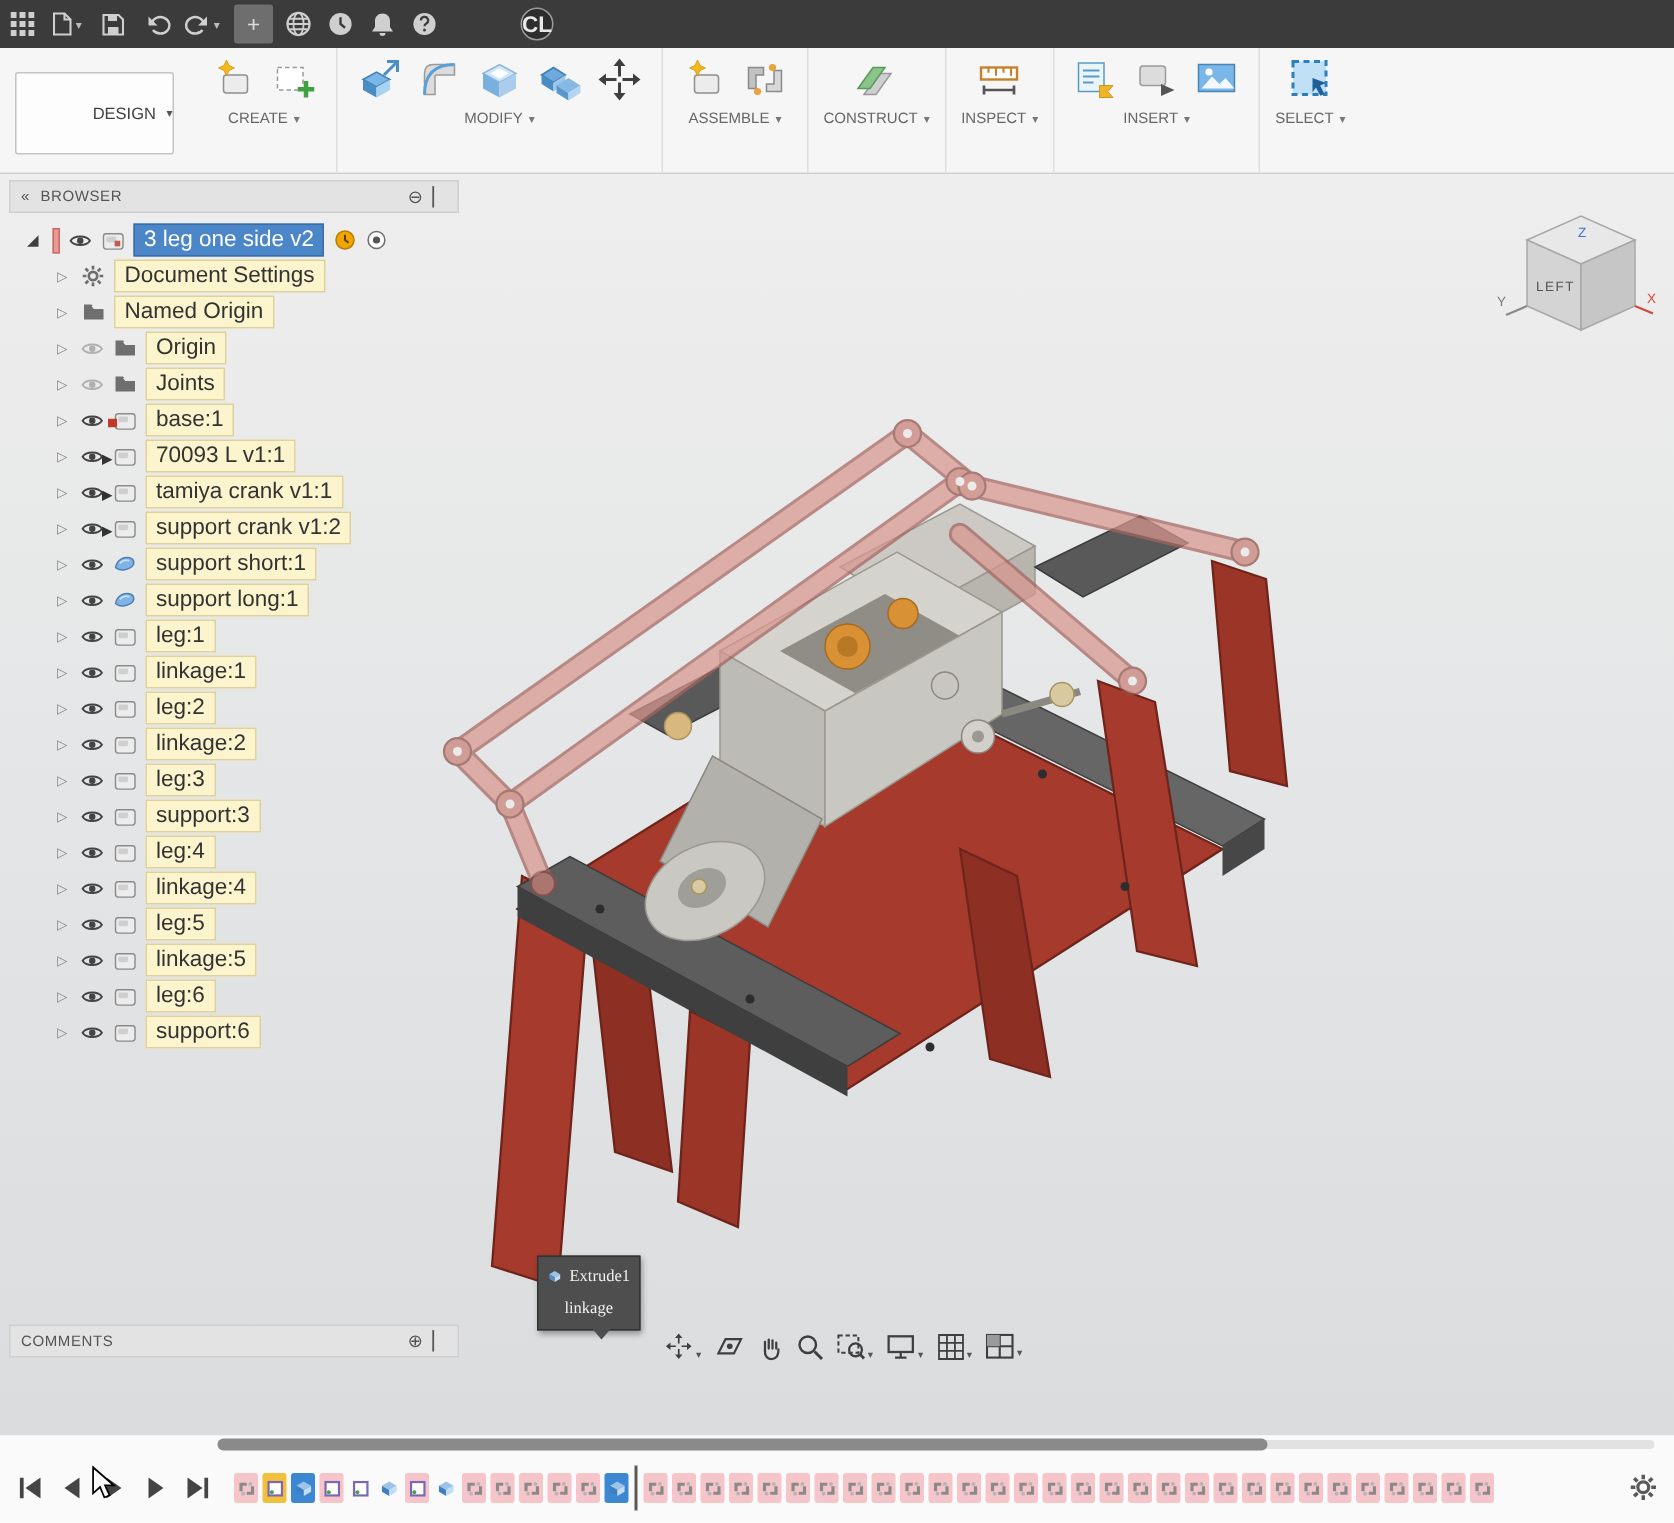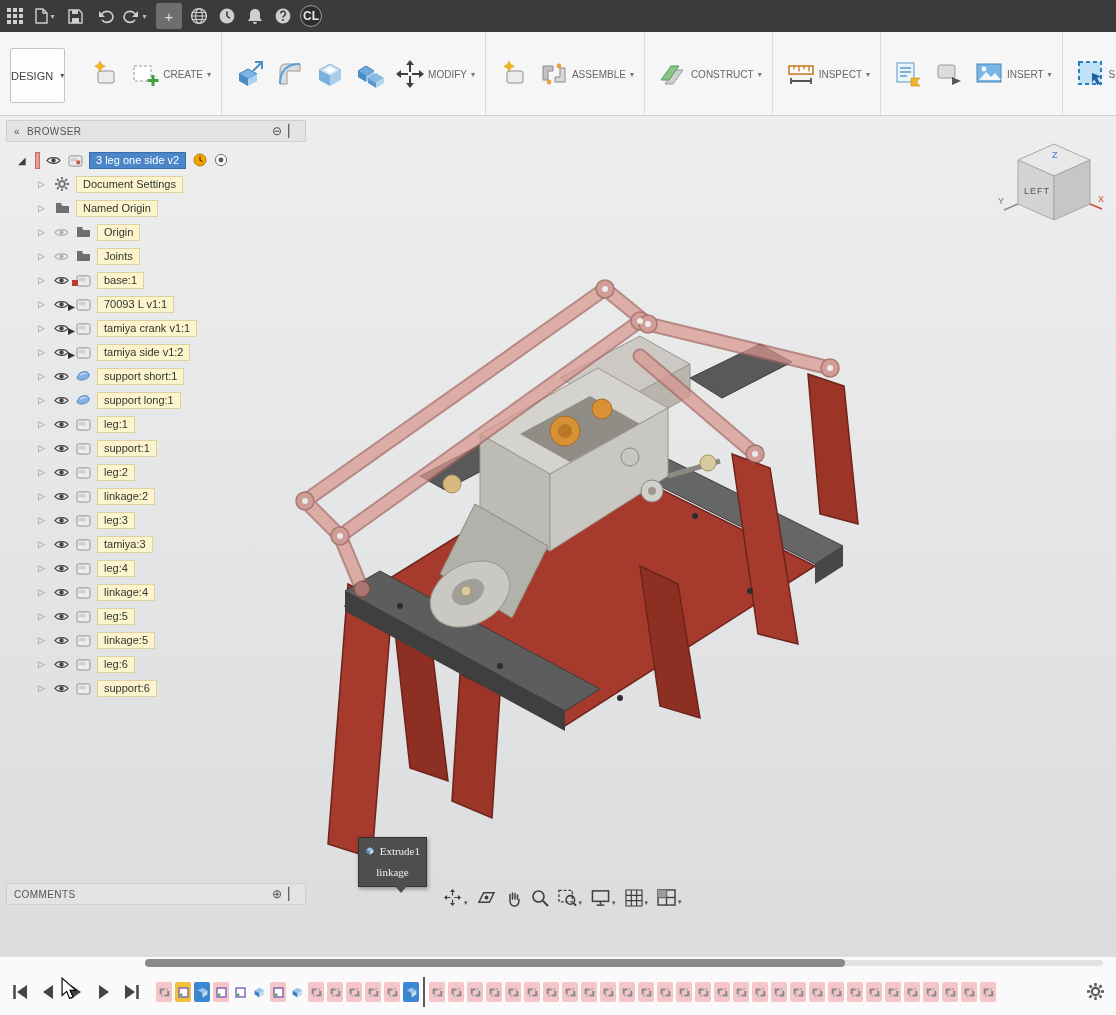--- a/index.html
+++ b/index.html
@@ -9,31 +9,31 @@
 
   
   .topbar { height:32px; background:#3b3b3b; display:flex; align-items:center; flex-shrink:0; }
   .tb-btn { width:30px; height:32px; display:flex; align-items:center; justify-content:center; gap:2px; }
   .tb-caret { color:#bbb; font-size:8px; }
   .doc-tab { flex:1; height:32px; margin-left:28px; background:#484848; display:flex; align-items:center; justify-content:center; gap:7px; color:#e2e2e2; font-size:12px; position:relative; }
   .doc-close { position:absolute; right:10px; color:#c8c8c8; font-size:14px; cursor:default; }
   .add-tab { width:26px; height:26px; margin:0 6px; background:#6e6e6e; color:#ddd; font-size:15px; display:flex; align-items:center; justify-content:center; border-radius:2px; }
   .tb-right { display:flex; align-items:center; gap:6px; padding-right:8px; }
   .circ { width:22px; height:22px; border-radius:50%; display:flex; align-items:center; justify-content:center; }
-  .avatar { background:#2d2d2d; border:1.5px solid #9a9a9a; color:#e8e8e8; font-size:12px; font-weight:bold; }
+  .avatar { background:#2d2d2d; border:1.5px solid #9a9a9a; color:#e8e8e8; font-size:15px; font-weight:bold;margin-left:47px; }
 
   
   .ribbon { height:84px; background:#f6f6f6; border-bottom:1px solid #cfcfcf; display:flex; flex-shrink:0; }
   .design-box { margin:16px 12px 12px 10px; width:106px; border:1px solid #c4c4c4; background:#fdfdfd; display:flex; align-items:center; justify-content:flex-end; gap:7px; font-size:11px; color:#3f3f3f; border-radius:2px; }
   .ribbon-right { flex:1; display:flex; flex-direction:column; }
   .tab-row { height:25px; display:flex; padding-left:4px; }
   .rtab { padding:0 15px; font-size:11px; font-weight:bold; color:#6e6e6e; display:flex; align-items:center; }
   .rtab.active { color:#0696d7; border-bottom:3px solid #0696d7; }
   .tool-row { display:flex; flex:1; }
-  .tgroup { display:flex; flex-direction:row; align-items:center; justify-content:flex-start; padding:1px 10px 0 10px; border-right:1px solid #ddd; }
+  .tgroup { display:flex; flex-direction:column; align-items:center; justify-content:flex-start; padding:1px 10px 0 10px; border-right:1px solid #ddd; }
   .ticons { display:flex; gap:4px; align-items:center; height:40px; }
   .ticon { width:36px; height:38px; display:flex; align-items:center; justify-content:center; }
   .glabel { font-size:10px; color:#666; display:flex; gap:4px; align-items:center; margin-top:1px; }
   .glabel .tb-caret { color:#777; }
 
   
   .canvas { position:relative; flex:1; background:linear-gradient(#eeeeee, #dadcde); overflow:hidden; }
 
   
   .browser { position:absolute; left:6px; top:4px; width:300px; z-index:5; }
@@ -41,21 +41,21 @@
   .bh-right { margin-left:auto; display:flex; gap:6px; align-items:center; color:#555; font-size:12px; }
   .btree { padding-top:6px; }
   .brow { height:24px; display:flex; align-items:center; gap:5px; padding-left:32px; }
   .brow.root { padding-left:12px; }
   .arr { color:#8a8a8a; font-size:9px; width:10px; }
   .root-arr { color:#3f3f3f; font-size:10px; width:12px; }
   .redbar { width:5px; height:17px; background:#e89a96; border:1px solid #c86a64; }
   .eye { display:flex; width:16px; justify-content:center; }
   .eye.dim { opacity:.35; }
   .bicon { display:flex; width:18px; justify-content:center; position:relative; }
-  .chip { padding:1px 6px 2px 6px; background:#fbf4cd; border:1px solid #ddd1a0; font-size:11px; color:#333; white-space:nowrap; }
+  .chip { padding:1px 6px 2px 6px; background:#fbf4cd; border:1px solid #ddd1a0; font-size:15px; color:#333; white-space:nowrap; }
   .chip.selected { background:#4a86c8; border-color:#3a6ca8; color:#fff; }
   .badge { display:flex; margin-left:2px; }
 
   
   .viewcube { position:absolute; right:10px; top:18px; width:112px; height:104px; z-index:4; }
 
   
   .comments { position:absolute; left:6px; bottom:52px; width:300px; height:22px; background:#e3e3e3; border:1px solid #cfcfcf; display:flex; align-items:center; padding:0 7px; gap:21px; font-size:10px; color:#555; z-index:5; letter-spacing:.4px; }
 
   
@@ -634,21 +634,21 @@
               </span>
               <span class="bicon">
                 <span style="position:absolute;left:-6px;top:3px"><svg width="7" height="7" viewBox="0 0 7 7">
                     <path d="M0 0l7 3.5L0 7z" fill="#333"></path>
                   </svg></span>
                 <svg width="15" height="13" viewBox="0 0 16 14">
                   <rect x="1" y="2" width="14" height="11" rx="2" fill="#ececec" stroke="#8a8a8a"></rect>
                   <rect x="3" y="4" width="7" height="4" rx="1" fill="#cfcfcf"></rect>
                 </svg>
               </span>
-              <span class="chip">tamiya side  v1:2</span>
+              <span class="chip">support crank  v1:2</span>
             </div>
             <div class="brow">
               <span class="arr">▷</span>
               <span class="eye">
                 <svg width="15" height="11" viewBox="0 0 14 10">
                   <path d="M1 5C3 1.5 11 1.5 13 5C11 8.5 3 8.5 1 5Z" fill="none" stroke="#444" stroke-width="1.2"></path>
                   <circle cx="7" cy="5" r="2" fill="#444"></circle>
                 </svg>
               </span>
               <span class="bicon">
@@ -698,21 +698,21 @@
                   <path d="M1 5C3 1.5 11 1.5 13 5C11 8.5 3 8.5 1 5Z" fill="none" stroke="#444" stroke-width="1.2"></path>
                   <circle cx="7" cy="5" r="2" fill="#444"></circle>
                 </svg>
               </span>
               <span class="bicon">
                 <svg width="15" height="13" viewBox="0 0 16 14">
                   <rect x="1" y="2" width="14" height="11" rx="2" fill="#ececec" stroke="#8a8a8a"></rect>
                   <rect x="3" y="4" width="7" height="4" rx="1" fill="#cfcfcf"></rect>
                 </svg>
               </span>
-              <span class="chip">support:1</span>
+              <span class="chip">linkage:1</span>
             </div>
             <div class="brow">
               <span class="arr">▷</span>
               <span class="eye">
                 <svg width="15" height="11" viewBox="0 0 14 10">
                   <path d="M1 5C3 1.5 11 1.5 13 5C11 8.5 3 8.5 1 5Z" fill="none" stroke="#444" stroke-width="1.2"></path>
                   <circle cx="7" cy="5" r="2" fill="#444"></circle>
                 </svg>
               </span>
               <span class="bicon">
@@ -762,21 +762,21 @@
                   <path d="M1 5C3 1.5 11 1.5 13 5C11 8.5 3 8.5 1 5Z" fill="none" stroke="#444" stroke-width="1.2"></path>
                   <circle cx="7" cy="5" r="2" fill="#444"></circle>
                 </svg>
               </span>
               <span class="bicon">
                 <svg width="15" height="13" viewBox="0 0 16 14">
                   <rect x="1" y="2" width="14" height="11" rx="2" fill="#ececec" stroke="#8a8a8a"></rect>
                   <rect x="3" y="4" width="7" height="4" rx="1" fill="#cfcfcf"></rect>
                 </svg>
               </span>
-              <span class="chip">tamiya:3</span>
+              <span class="chip">support:3</span>
             </div>
             <div class="brow">
               <span class="arr">▷</span>
               <span class="eye">
                 <svg width="15" height="11" viewBox="0 0 14 10">
                   <path d="M1 5C3 1.5 11 1.5 13 5C11 8.5 3 8.5 1 5Z" fill="none" stroke="#444" stroke-width="1.2"></path>
                   <circle cx="7" cy="5" r="2" fill="#444"></circle>
                 </svg>
               </span>
               <span class="bicon">

